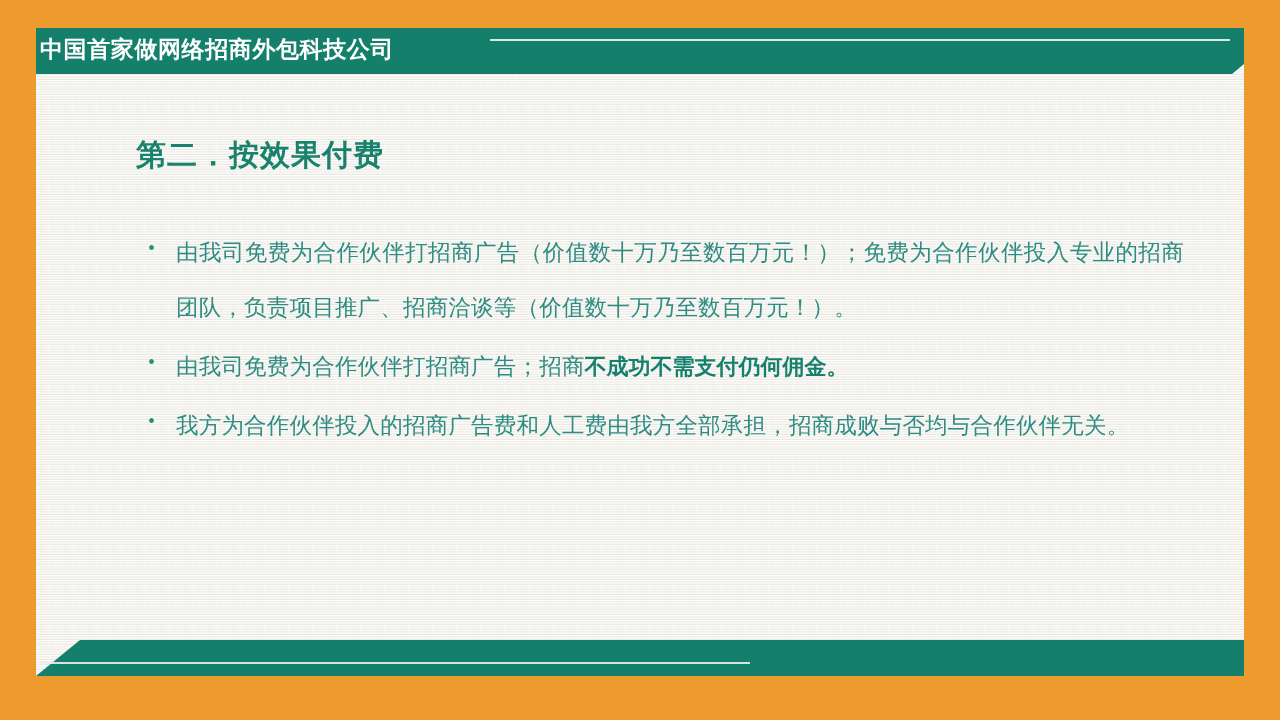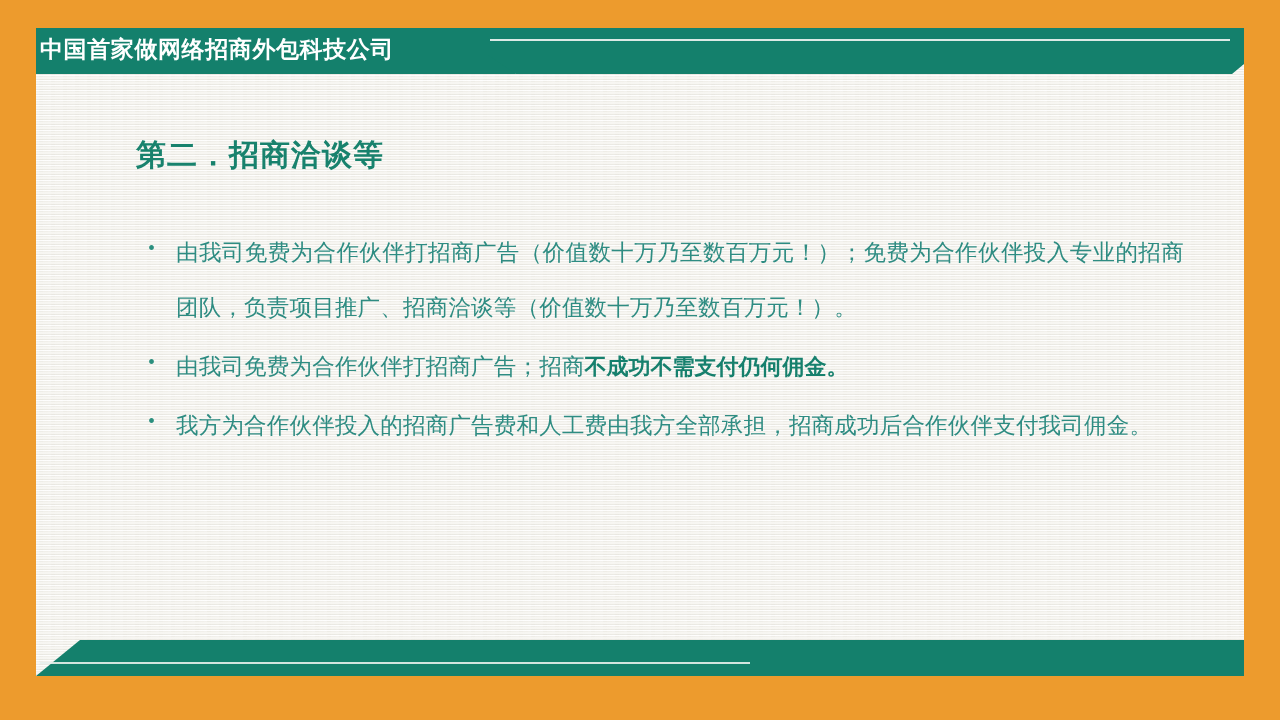--- a/index.html
+++ b/index.html
@@ -189,42 +189,42 @@
 
 <div id="slide">
 
   <div class="canvas"></div>
 
   <div class="header-lower"></div>
   <div class="header-main"></div>
   <div class="header-rule"></div>
   <div class="header-title">中国首家做网络招商外包科技公司</div>
 
-  <div class="slide-title">第二．招商洽谈等</div>
+  <div class="slide-title">第二．按效果付费</div>
 
   <div class="body">
 
     <div class="bullet-row">
       <span class="bullet-dot">•</span>
       <span class="bullet-text">
         <span>由我司免费为合作伙伴打招商广告（价值数十万乃至数百万元！）；免费为合作伙伴投入专业的招商团队，负责项目推广、招商洽谈等（价值数十万乃至数百万元！）。</span>
       </span>
     </div>
 
     <div class="bullet-row">
       <span class="bullet-dot">•</span>
       <span class="bullet-text">
         <span>由我司免费为合作伙伴打招商广告；招商</span><span class="em-bold">不成功不需支付仍何佣金。</span>
       </span>
     </div>
 
     <div class="bullet-row">
       <span class="bullet-dot">•</span>
       <span class="bullet-text">
-        <span>我方为合作伙伴投入的招商广告费和人工费由我方全部承担，招商成功后合作伙伴支付我司佣金。</span>
+        <span>我方为合作伙伴投入的招商广告费和人工费由我方全部承担，招商成败与否均与合作伙伴无关。</span>
       </span>
     </div>
 
   </div>
 
   <div class="footer-main"></div>
   <div class="footer-rule"></div>
 
 </div>
 

